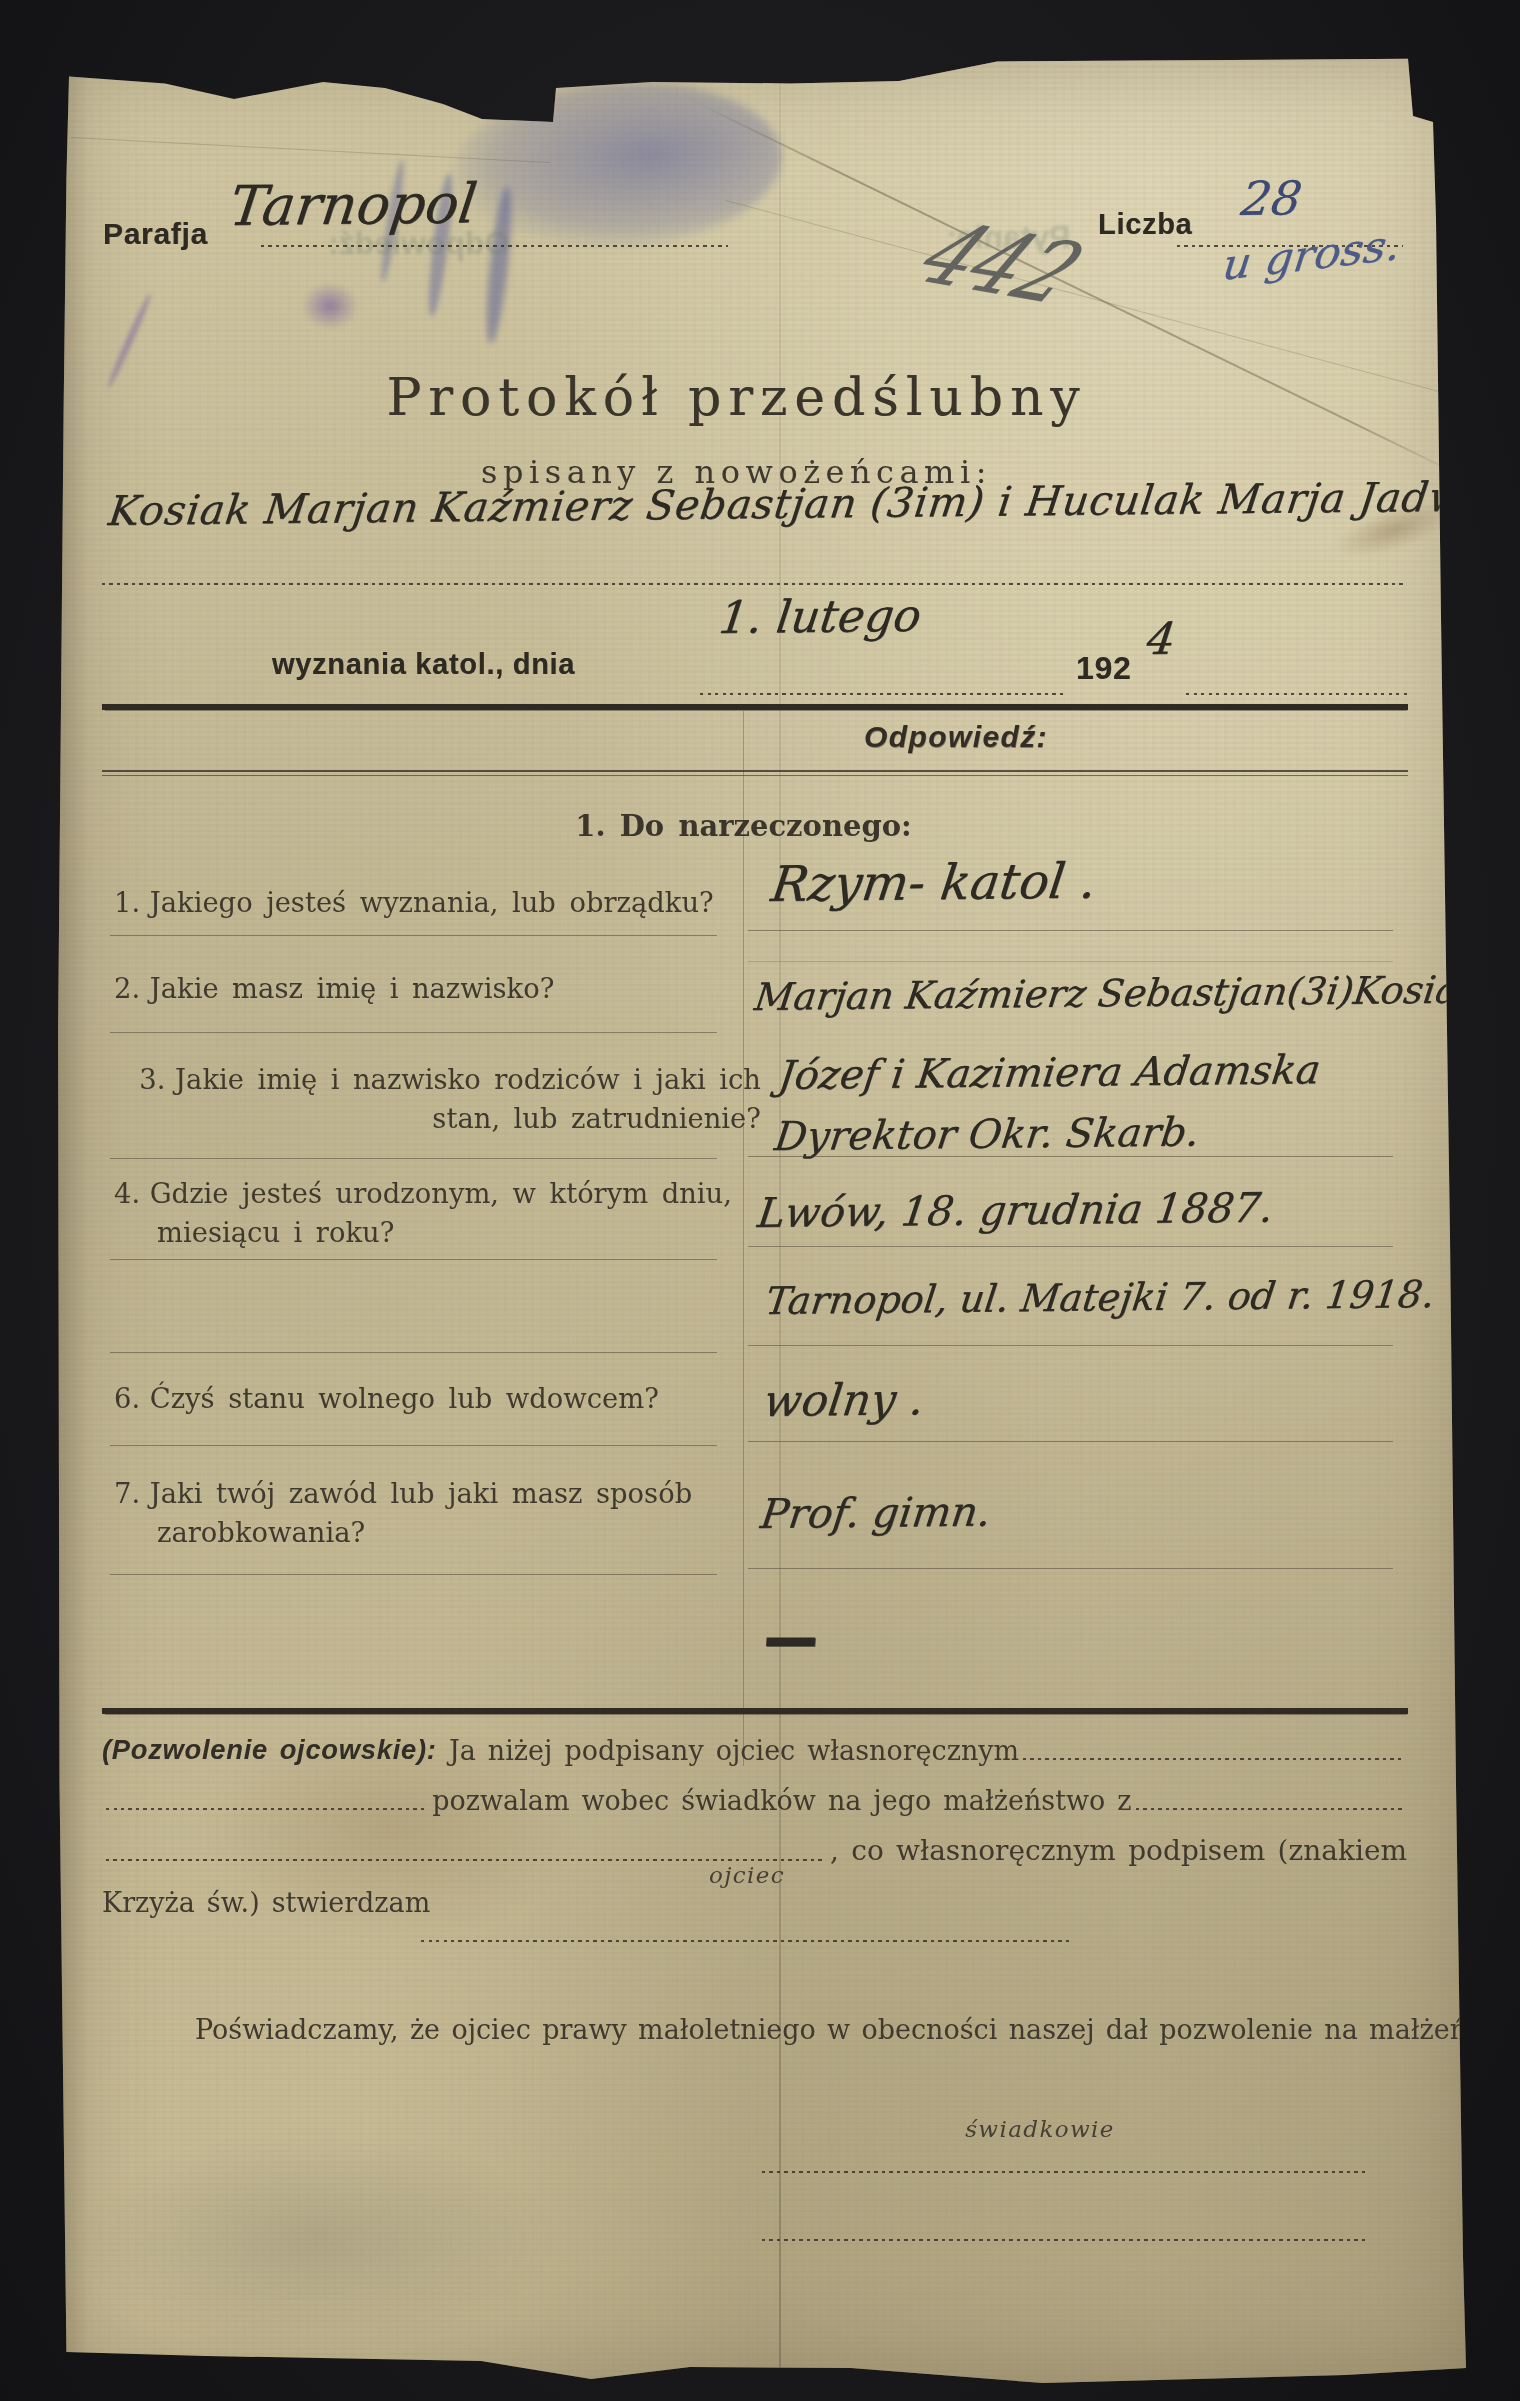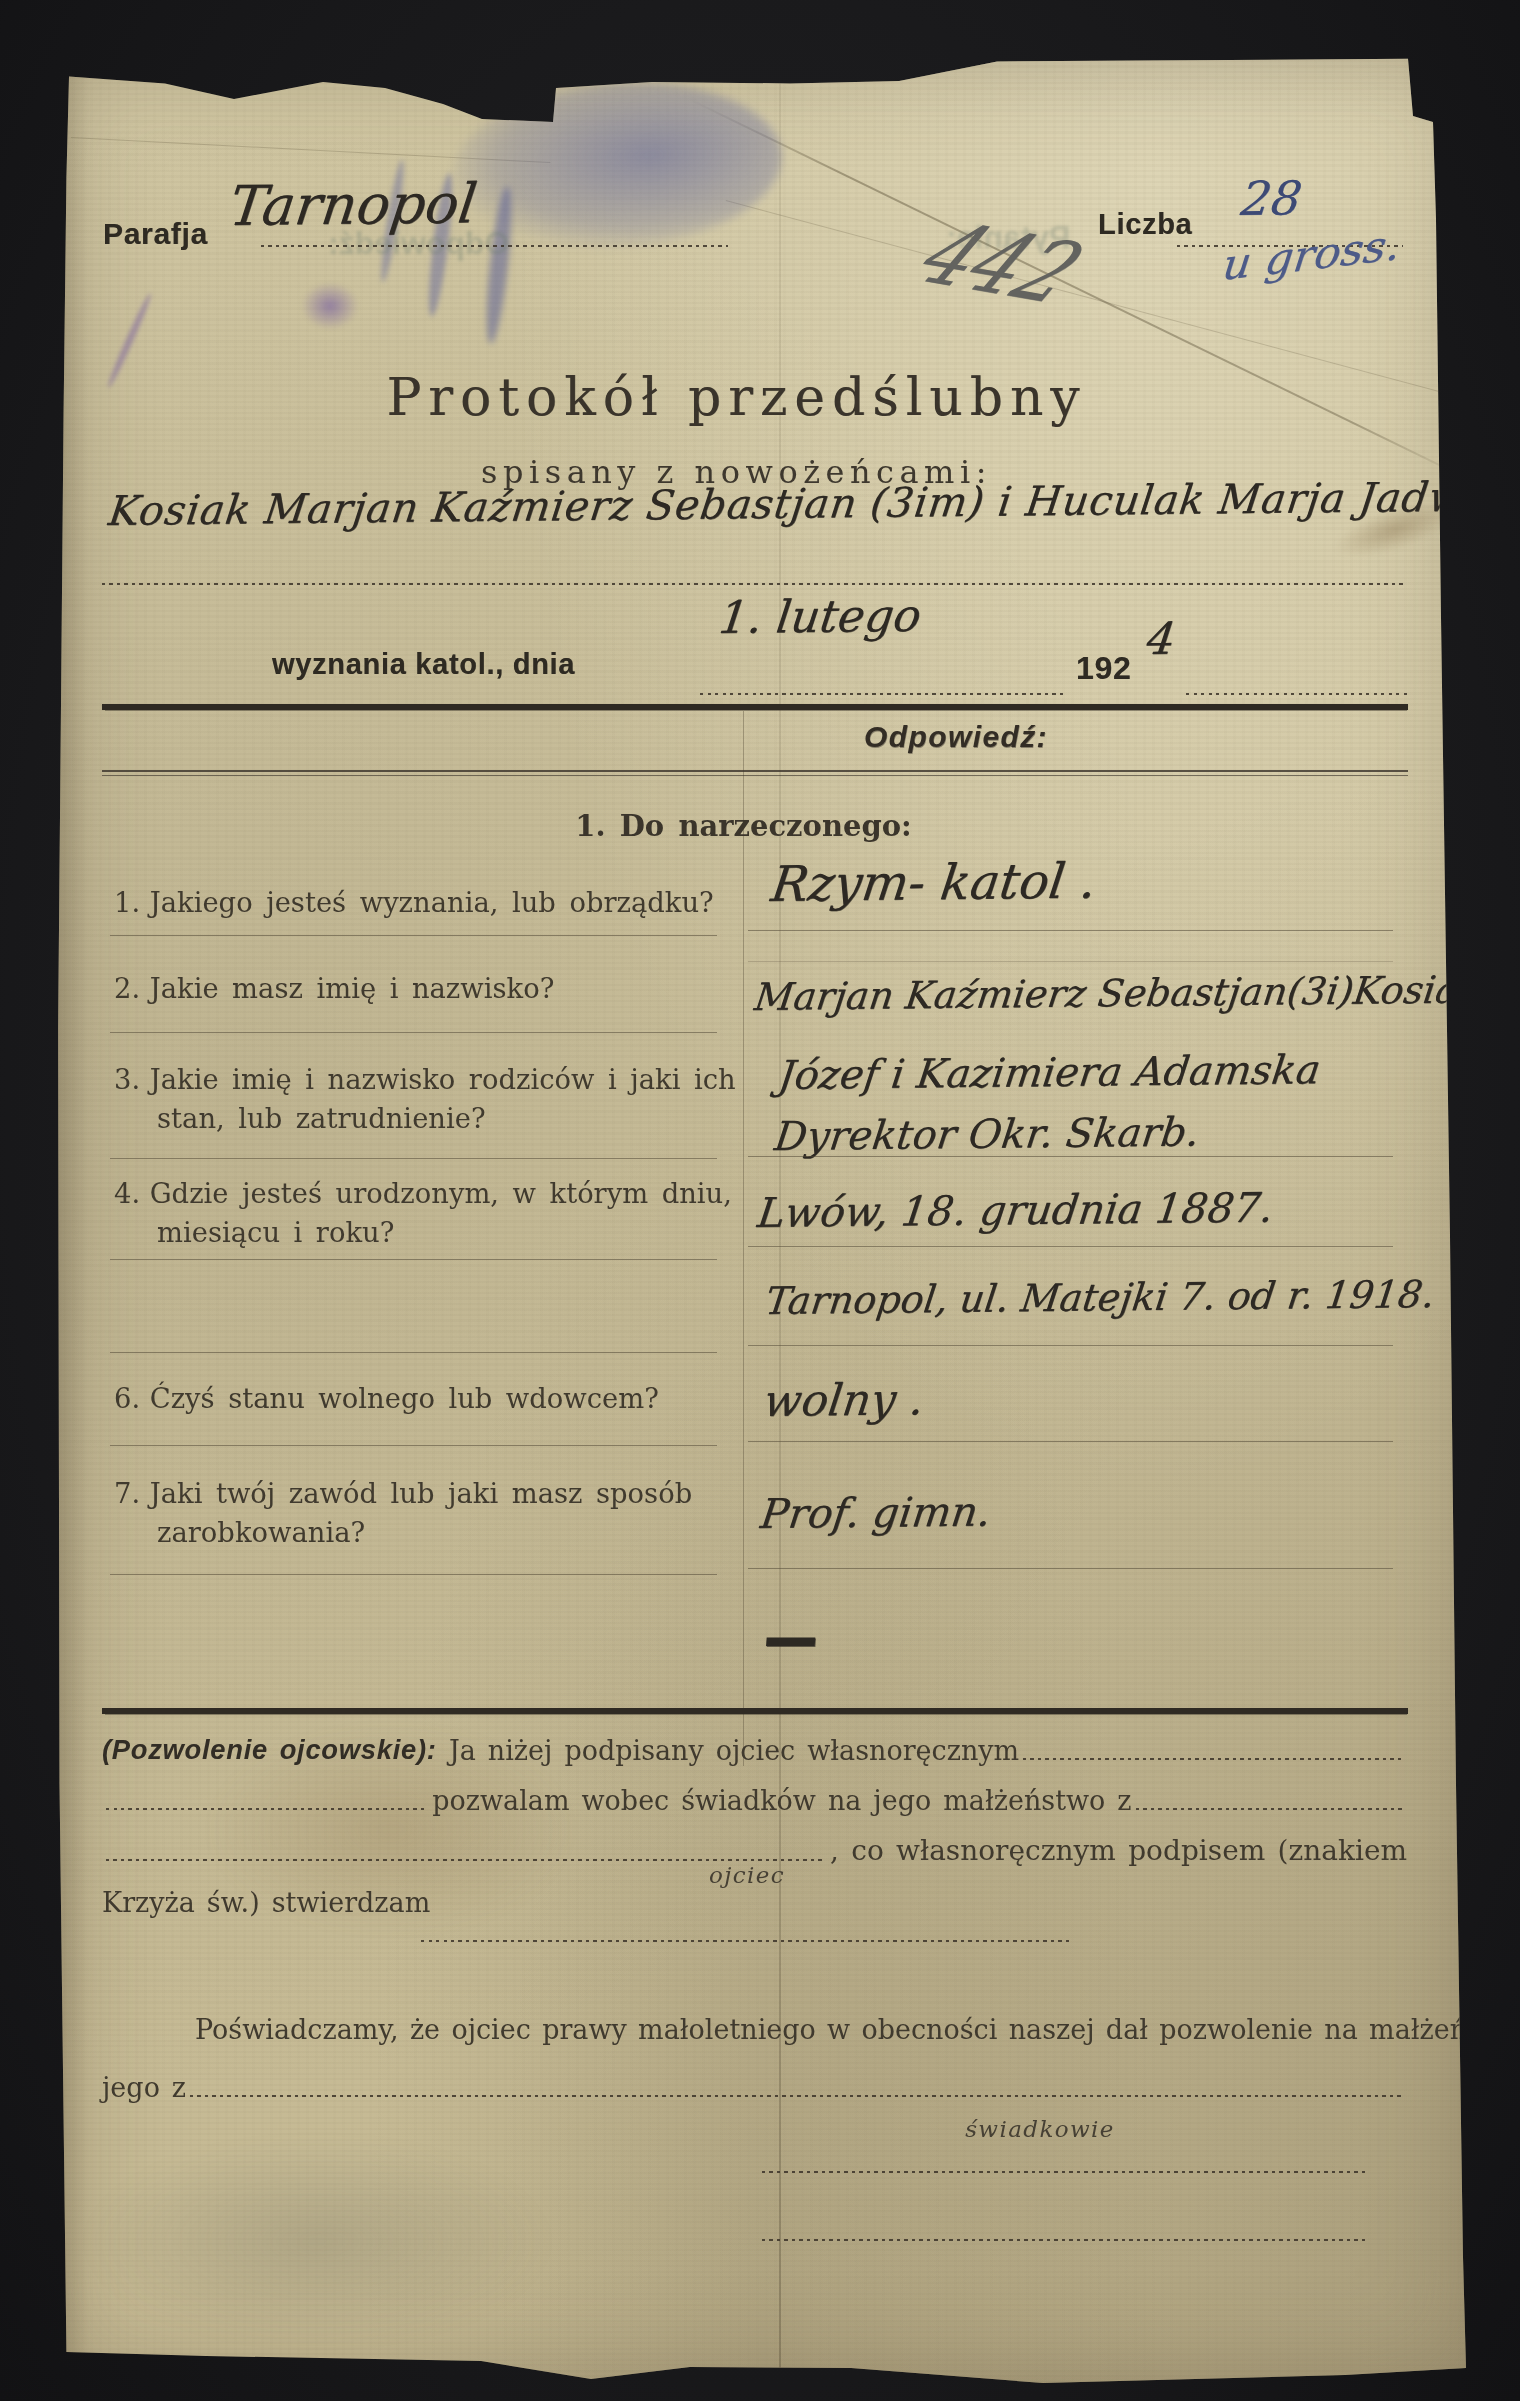--- a/index.html
+++ b/index.html
@@ -129,21 +129,21 @@
   <div class="abs dblline" style="left:48px;top:714px;width:1306px;"></div>
 
   <div class="abs serif" style="left:0;top:753px;width:1379px;text-align:center;font-size:29px;font-weight:bold;word-spacing:4.1px;color:#3b352b;">1. Do narzeczonego:</div>
 
   <div class="abs q" style="left:60px;top:827px;">
     <span class="qnum">1.</span><span>Jakiego jesteś wyznania, lub obrządku?</span>
   </div>
   <div class="abs q" style="left:60px;top:913px;">
     <span class="qnum">2.</span><span>Jakie masz imię i nazwisko?</span>
   </div>
-  <div class="abs q" style="left:60px;top:1004px;">
+  <div class="abs q" style="left:60px;top:1004px;text-align:right;">
     <span class="qnum">3.</span><span>Jakie imię i nazwisko rodziców i jaki ich stan, lub zatrudnienie?</span>
   </div>
   <div class="abs q" style="left:60px;top:1118px;">
     <span class="qnum">4.</span><span>Gdzie jesteś urodzonym, w którym dniu, miesiącu i roku?</span>
   </div>
   <div class="abs q" style="left:60px;top:1323px;">
     <span class="qnum">6.</span><span>Ćzyś stanu wolnego lub wdowcem?</span>
   </div>
   <div class="abs q" style="left:60px;top:1418px;">
     <span class="qnum">7.</span><span>Jaki twój zawód lub jaki masz sposób zarobkowania?</span>
@@ -197,23 +197,19 @@
     <span class="leader grow"></span>
     <span class="bottom-text" style="font-size:28px;">, co własnoręcznym podpisem (znakiem</span>
   </div>
   <div class="abs bottom-text" style="left:48px;top:1831px;">Krzyża św.) stwierdzam</div>
 
   <div class="abs dots" style="left:367px;top:1884px;width:652px;"></div>
   <div class="abs small-italic" style="left:367px;top:1806px;width:652px;text-align:center;">ojciec</div>
 
   <div class="abs bottom-text" style="left:141px;top:1958px;width:1221px;white-space:nowrap;word-spacing:2.7px;">Poświadczamy, że ojciec prawy małoletniego w obecności naszej dał pozwolenie na małżeństwo</div>
 
-  <div class="abs bline" style="left:48px;top:2016px;width:1305px;">
-    <span class="bottom-text">jego z</span>
-    <span class="leader grow"></span>
-  </div>
 
   <div class="abs small-italic" style="left:849px;top:2060px;width:274px;text-align:center;">świadkowie</div>
   <div class="abs dots" style="left:708px;top:2115px;width:604px;"></div>
   <div class="abs dots" style="left:708px;top:2183px;width:604px;"></div>
 
 </div>
 
 
 </body></html>

